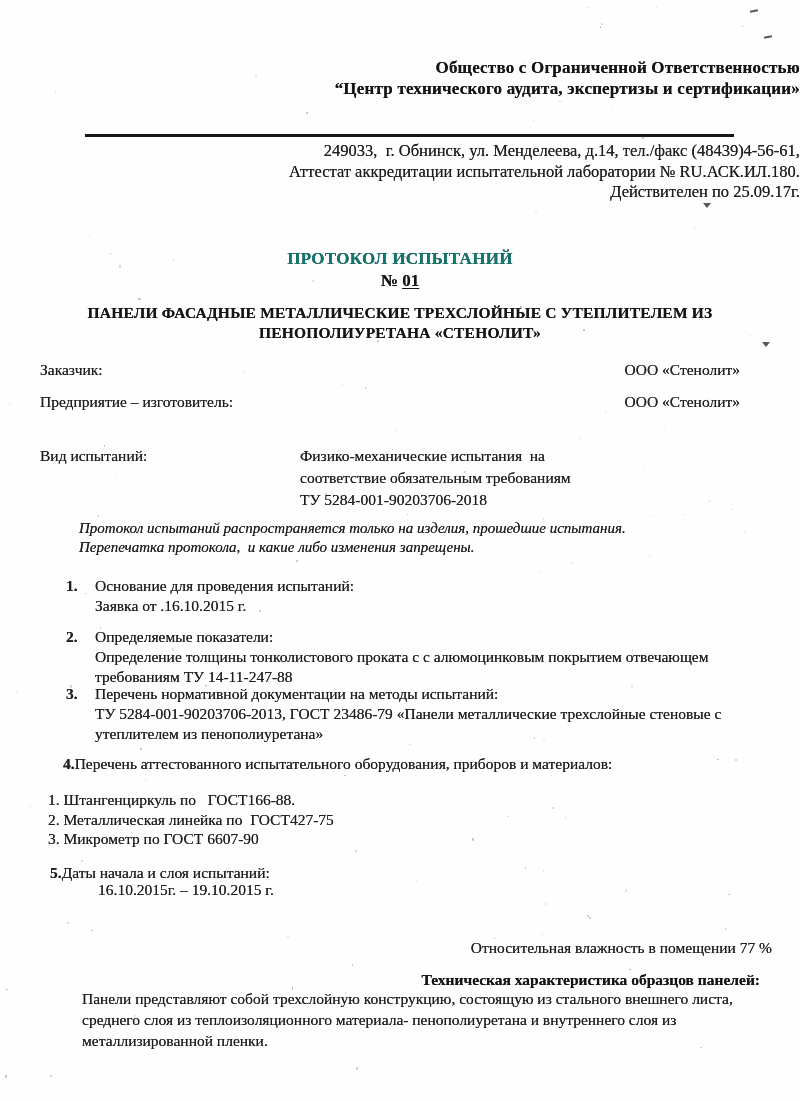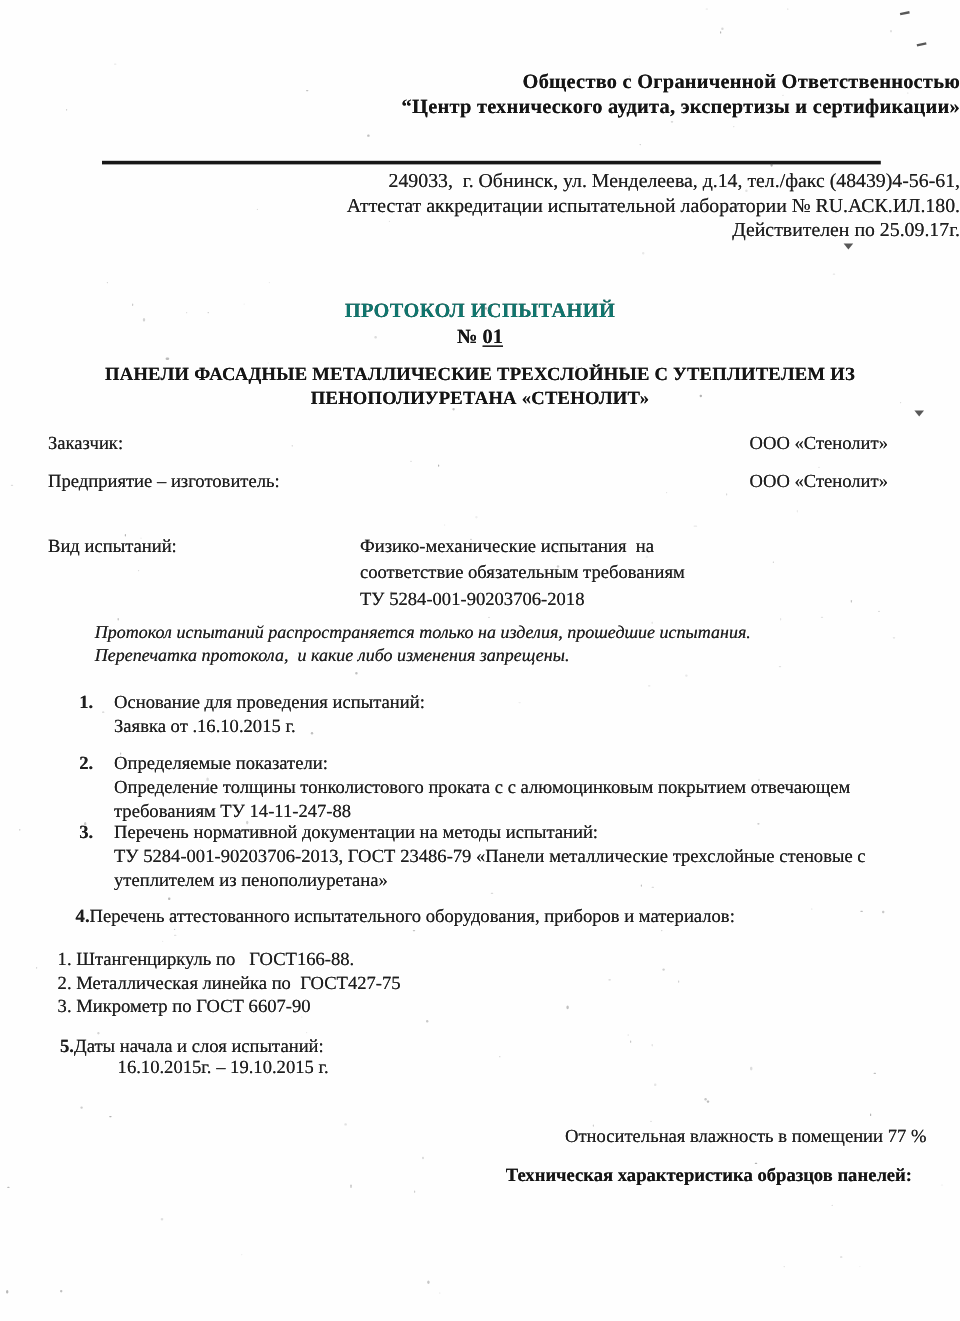--- a/index.html
+++ b/index.html
@@ -187,20 +187,23 @@
 3. Микрометр по ГОСТ 6607-90</div>
 
   <div class="abs sec-heading sec5-heading">
     <span class="sec-num t">5.</span><span class="t">Даты начала и слоя испытаний:</span>
   </div>
   <div class="abs dates-line t">16.10.2015г. – 19.10.2015 г.</div>
 
   <div class="abs conditions cond-humidity t">Относительная влажность в помещении 77 %</div>
 
   <div class="abs tech-heading t">Техническая характеристика образцов панелей:</div>
+  <div class="abs tech-paragraph ml">Панели представляют собой трехслойную конструкцию, состоящую из стального внешнего листа,
+среднего слоя из теплоизоляционного материала- пенополиуретана и внутреннего слоя из
+металлизированной пленки.</div>
 
   <div class="artifact-tri" style="left:703px; top:203px;"></div>
   <div class="artifact-tri" style="left:762px; top:342px;"></div>
   <div class="artifact-dash" style="left:750px; top:10px;"></div>
   <div class="artifact-dash" style="left:764px; top:36px;"></div>
 
 <div class="speck" style="left: 589.3px; top: 917.2px; width: 1.7px; height: 2.1px; opacity: 0.37;"></div>
     <div class="speck" style="left: 559.3px; top: 100.9px; width: 1.5px; height: 1.6px; opacity: 0.28;"></div>
     <div class="speck" style="left: 354.6px; top: 849.7px; width: 2.3px; height: 2.7px; opacity: 0.29;"></div>
     <div class="speck" style="left: 366.9px; top: 167.1px; width: 1.2px; height: 1.2px; opacity: 0.18;"></div>

